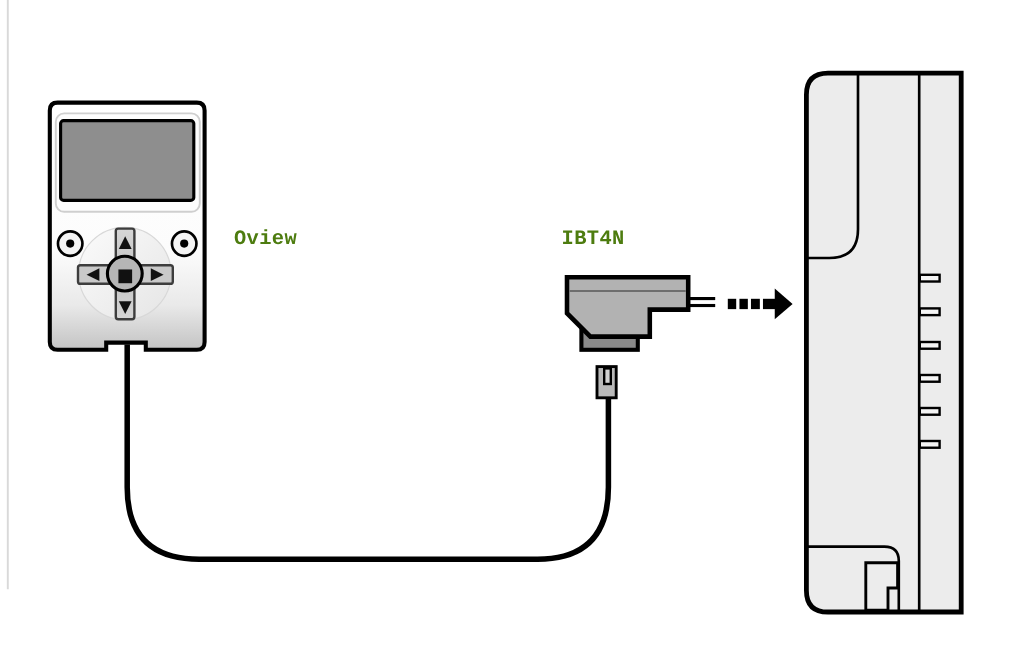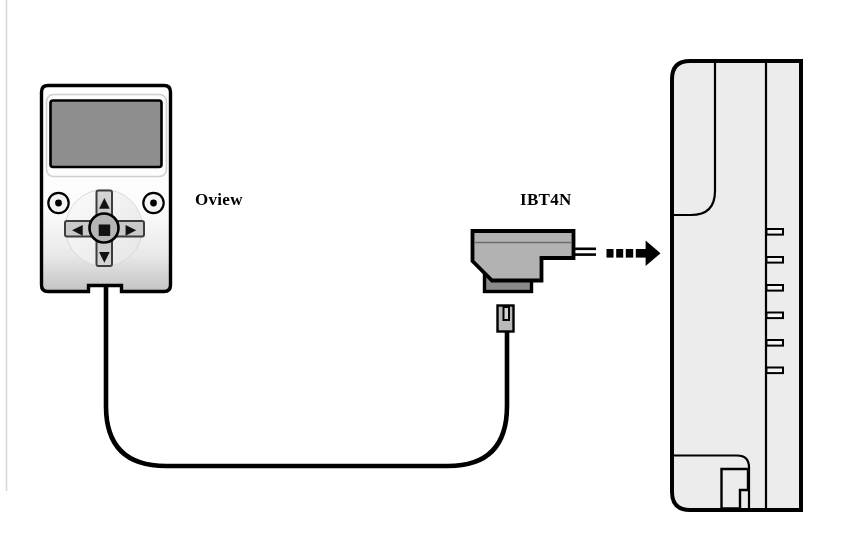--- a/index.html
+++ b/index.html
@@ -3,27 +3,27 @@
 <meta charset="utf-8">
 <style>
   html,body { margin:0; padding:0; background:#ffffff; }
   .stage {
     position:relative; width:853px; height:550px; background:#ffffff;
     overflow:hidden; font-family:"Liberation Sans", sans-serif;
   }
   .stage svg { position:absolute; left:0; top:0; }
   .label {
     position:absolute;
-    font-family:Liberation Serif, serif;
+    font-family:Liberation Mono, monospace;
     font-weight:700; font-size:17px; line-height:1;
-    color:#000000; letter-spacing:0.3px;
+    color:#4d7c0f; letter-spacing:0.3px;
     white-space:nowrap;
   }
   #oview-label { left:195px; top:191px; }
-  #ibt4n-label { left:520px; top:191px; }
+  #ibt4n-label { left:468px; top:191px; }
   .dpad-glyph {
     font-family:"DejaVu Sans", sans-serif;
     fill:#111111;
   }
 </style>
 </head>
 <body>
 
 <div class="stage">
 

